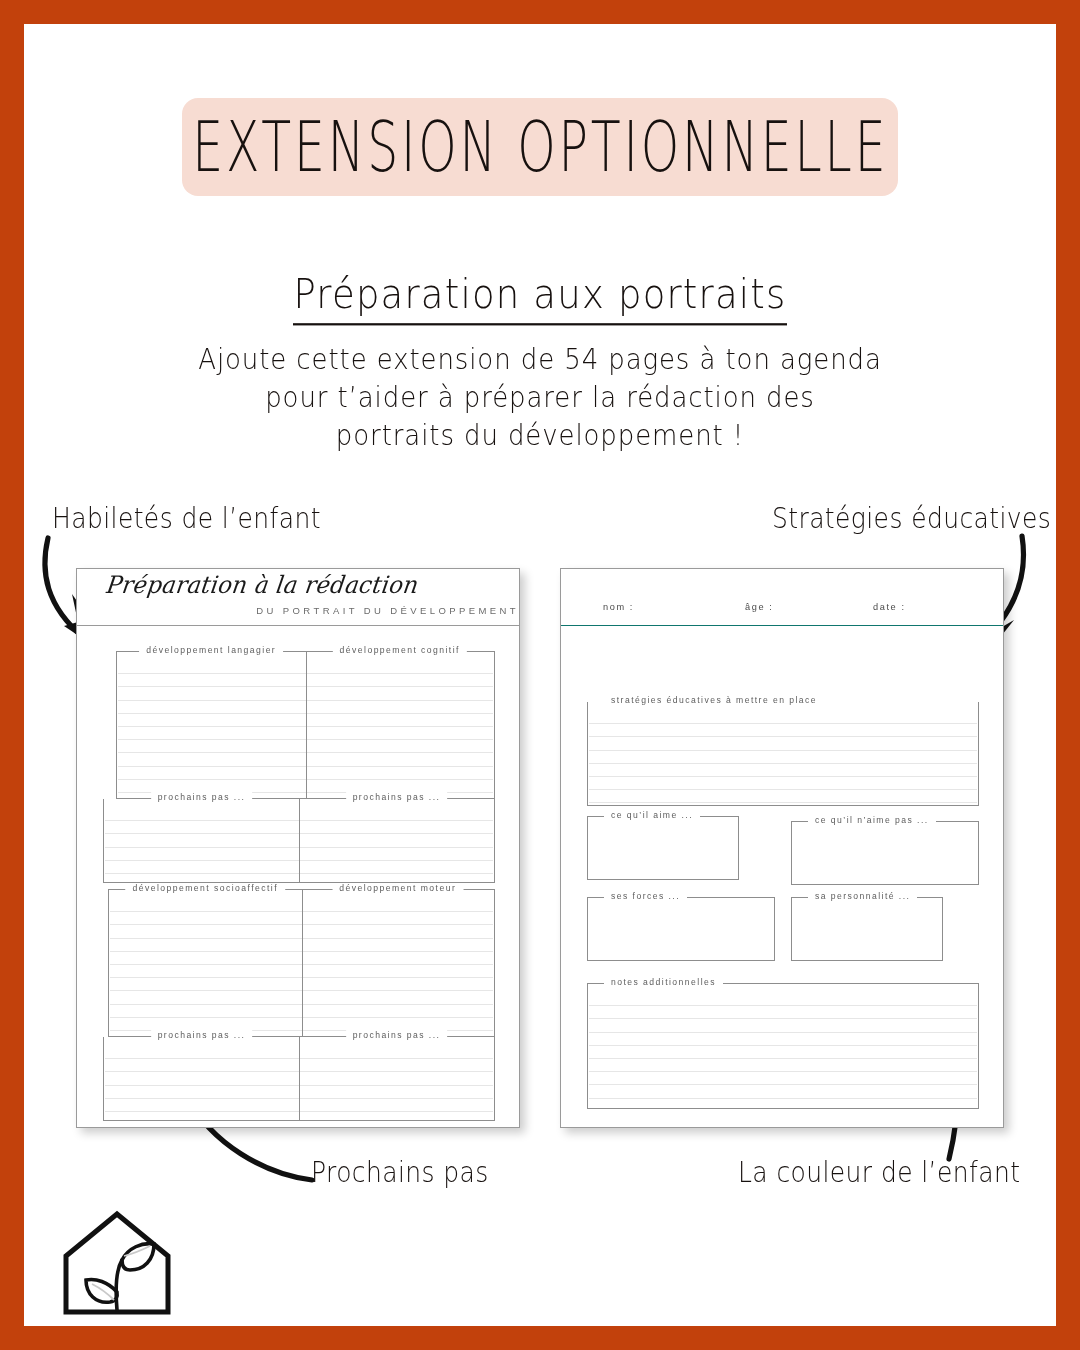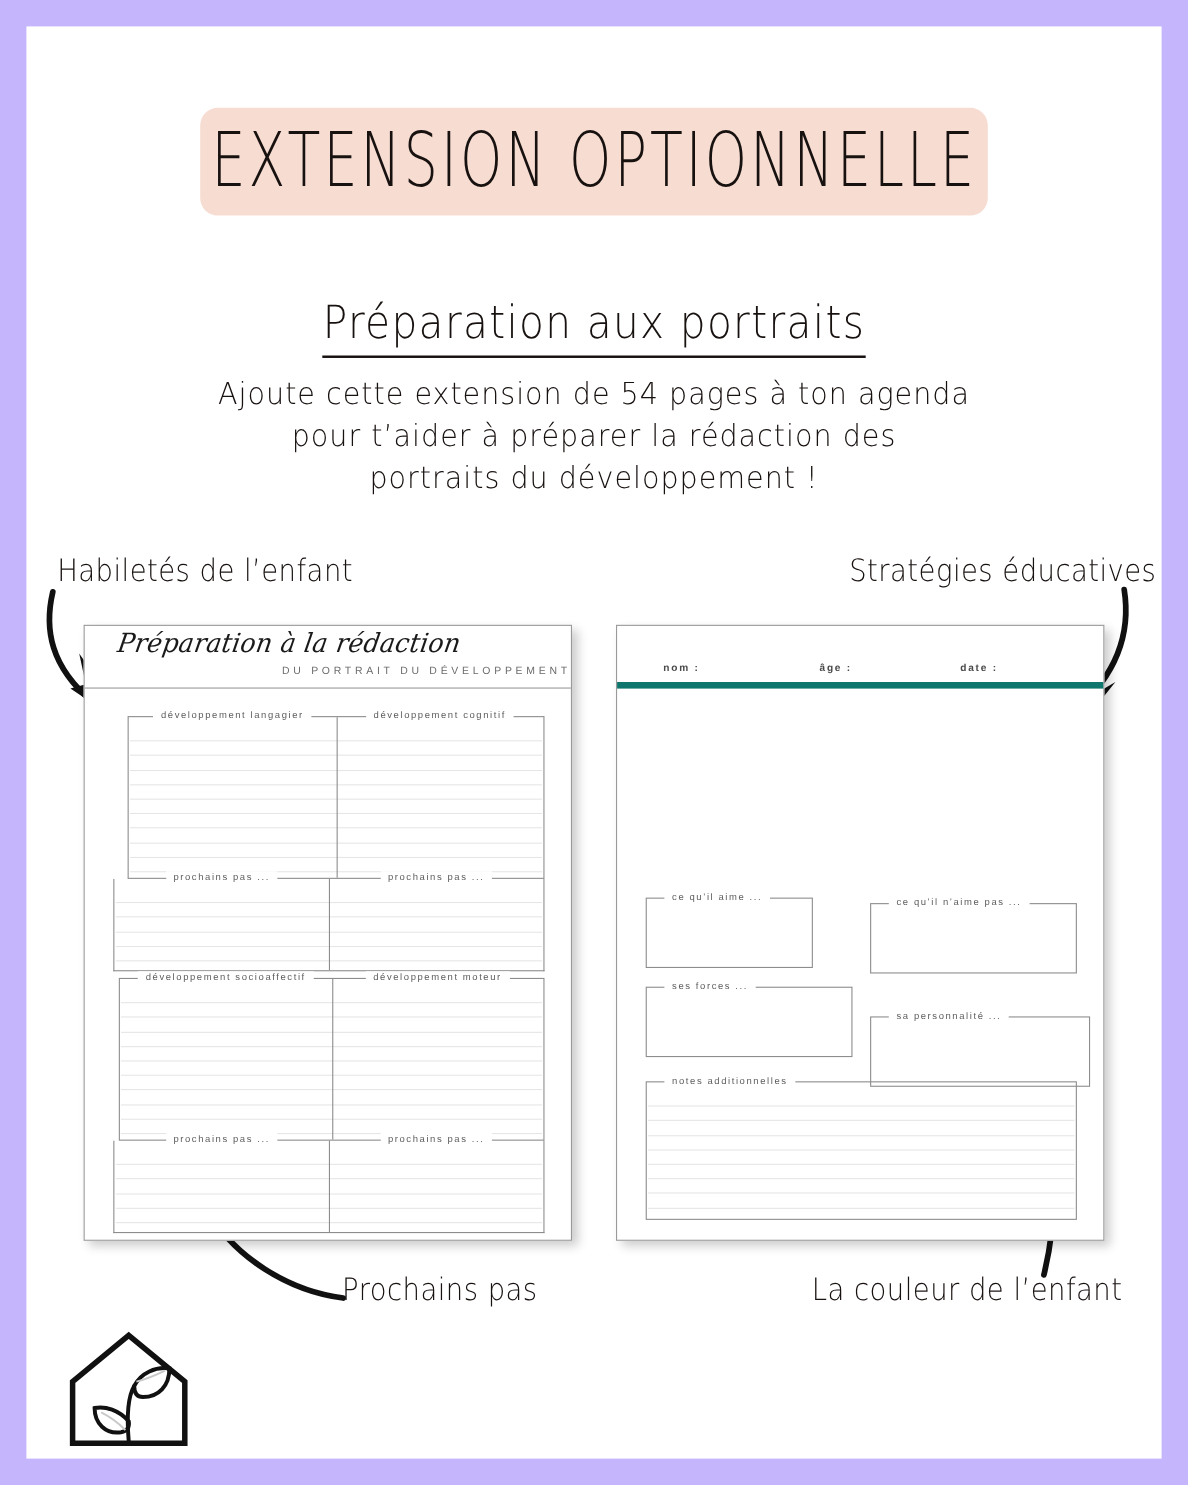--- a/index.html
+++ b/index.html
@@ -8,21 +8,21 @@
     width: 1080px;
     height: 1350px;
     background: #f7dcd2;
     font-family: "Liberation Sans", sans-serif;
   }
 
   #canvas {
     position: relative;
     width: 1080px;
     height: 1350px;
-    background: #c4b5fd;
+    background: #c2410c;
     overflow: hidden;
   }
 
   #inner-card {
     position: absolute;
     left: 24px; top: 24px;
     width: 1032px; height: 1302px;
     background: #ffffff;
   }
 
@@ -177,22 +177,21 @@
     border-left: 1px solid #8d8d8d;
   }
 
   
   .quad-group { position: absolute; }
 
   
   #right-head {
     position: absolute;
     left: 0; top: 0; width: 100%; height: 57px;
-    border-bottom: 6px solid #0f766e;
-    font-weight: bold;
+    border-bottom: 1px solid #0f766e;
   }
   .field-lbl {
     position: absolute;
     top: 33px;
     font-family: "Liberation Sans", sans-serif;
     font-size: 9.2px;
     letter-spacing: 1.6px;
     color: #4a4a4a;
     white-space: nowrap;
   }
@@ -323,34 +322,47 @@
 
   <div class="page" id="page-right">
 
     <div id="right-head">
       <div class="field-lbl" style="left:42px;">nom :</div>
       <div class="field-lbl" style="left:184px;">âge :</div>
       <div class="field-lbl" style="left:312px;">date :</div>
     </div>
 
 
+    <div class="fs" style="left:26px; top:133px; width:392px; height:104px; border-top:none;">
+      <div class="rules">
+          <i style="height:9px;border-bottom:none"></i>
+          <i style="height:13.2px"></i>
+          <i style="height:13.2px"></i>
+          <i style="height:13.2px"></i>
+          <i style="height:13.2px"></i>
+          <i style="height:13.2px"></i>
+          <i style="height:13.2px"></i>
+          <i style="height:13.2px"></i>
+        </div>
+      <div class="fs-legend lg-left">stratégies éducatives à mettre en place</div>
+    </div>
 
     <div class="fs" style="left:26px; top:247px; width:152px; height:64px;">
       <div class="fs-legend lg-left">ce qu’il aime ...</div>
     </div>
 
     <div class="fs" style="left:26px; top:328px; width:188px; height:64px;">
       <div class="fs-legend lg-left">ses forces ...</div>
     </div>
 
     <div class="fs" style="left:230px; top:252px; width:188px; height:64px;">
       <div class="fs-legend lg-left">ce qu’il n’aime pas ...</div>
     </div>
 
-    <div class="fs" style="left:230px; top:328px; width:200px; height:64px;margin-top:27px;">
+    <div class="fs" style="left:230px; top:328px; width:152px; height:64px;">
       <div class="fs-legend lg-left">sa personnalité ...</div>
     </div>
 
     <div class="fs" style="left:26px; top:414px; width:392px; height:126px;">
       <div class="rules">
           <i style="height:9px;border-bottom:none"></i>
           <i style="height:13.2px"></i>
           <i style="height:13.2px"></i>
           <i style="height:13.2px"></i>
           <i style="height:13.2px"></i>

